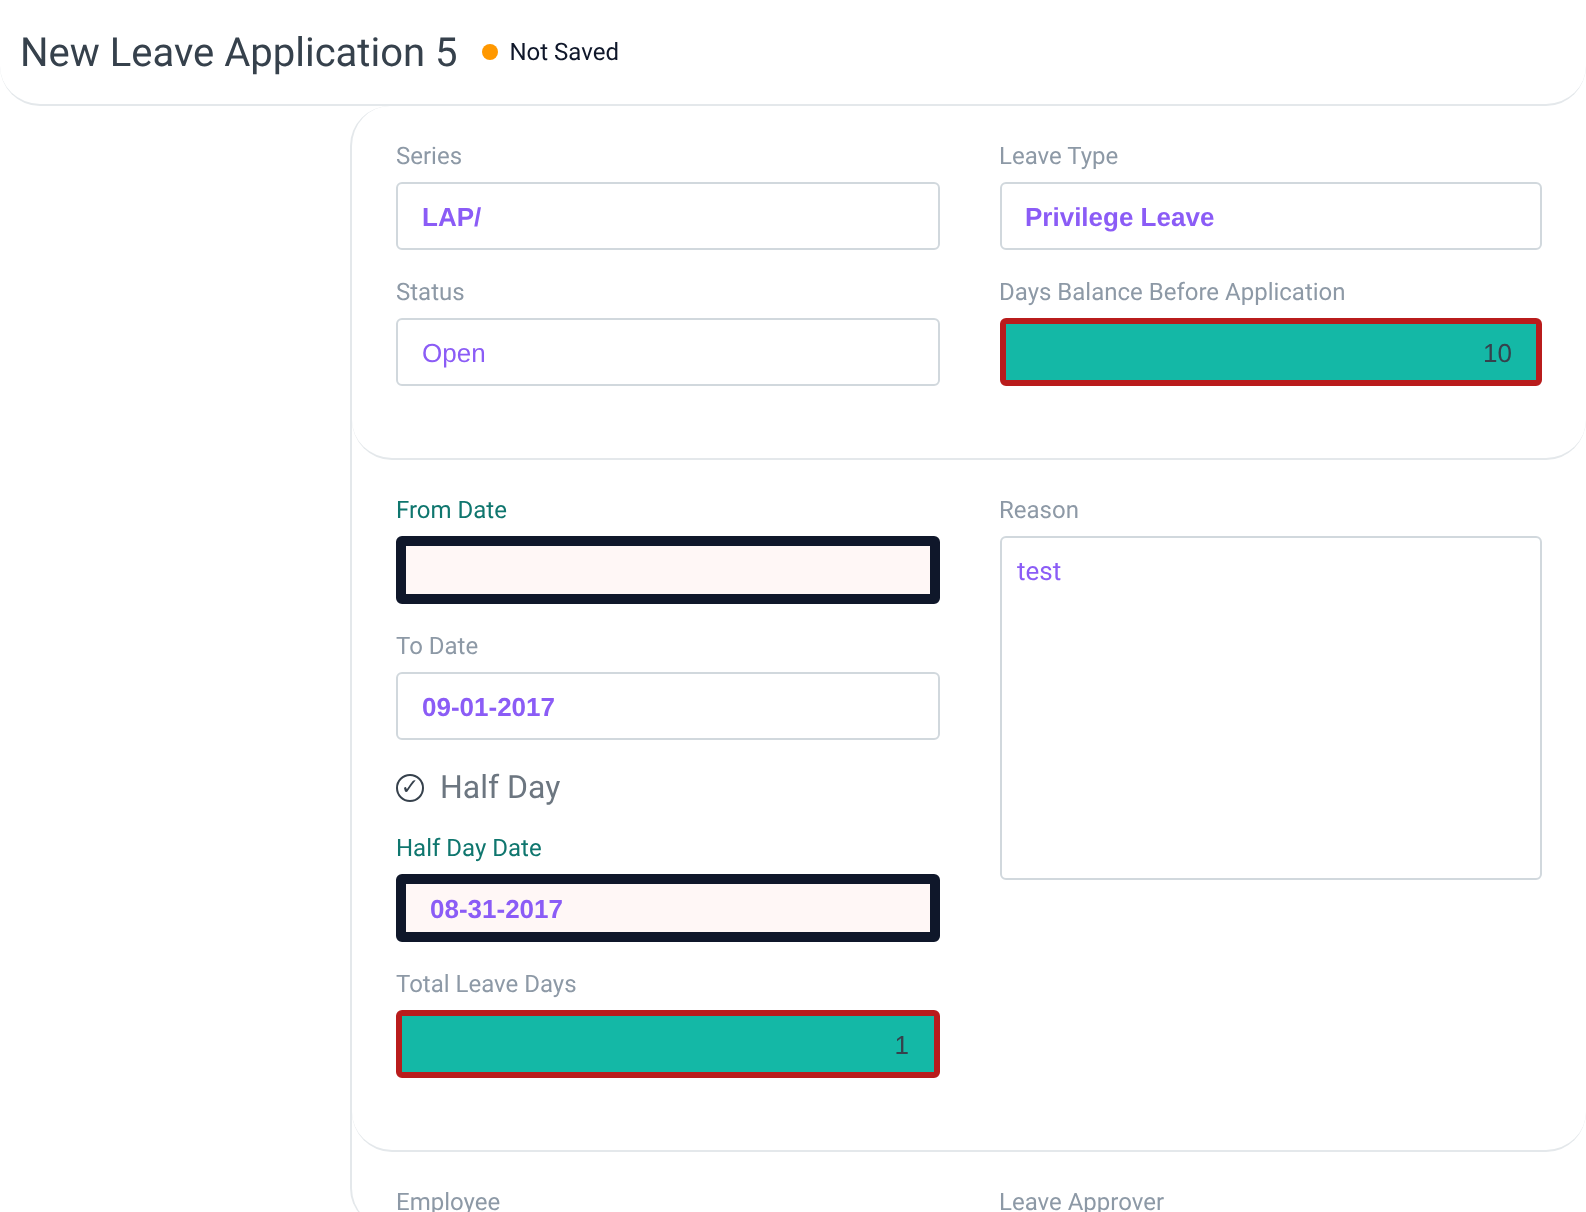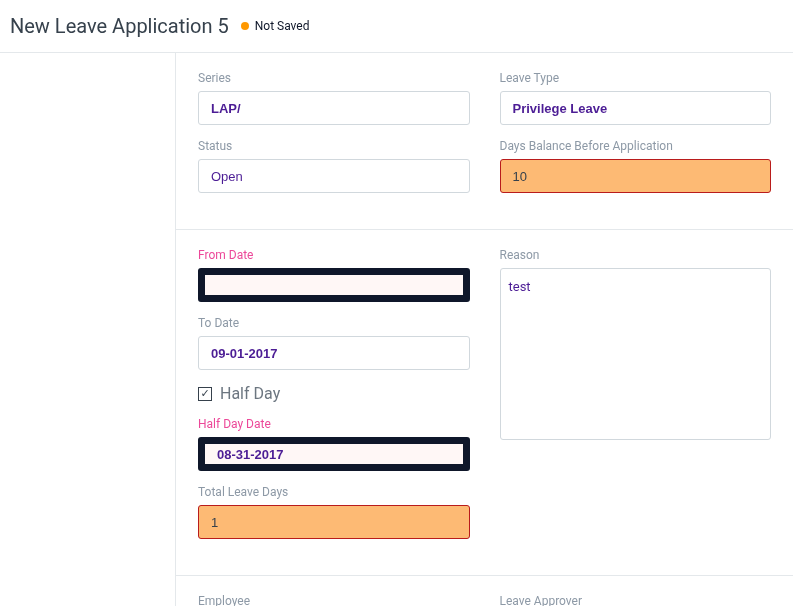--- a/index.html
+++ b/index.html
@@ -1,15 +1,15 @@
 <!DOCTYPE html>
 <html><head>
 <meta charset="utf-8">
 <style>
-  * { box-sizing: border-box; }
+  * { box-sizing: border-box; border-radius: 20px; }
   body {
     margin: 0;
     font-family: -apple-system, BlinkMacSystemFont, "Segoe UI", Roboto, "Helvetica Neue", Arial, sans-serif;
     font-size: 13px;
     color: #36414c;
     background: #fff;
     width: 793px;
   }
   .page-header {
     padding: 14px 0 14px 10px;
@@ -64,41 +64,42 @@
   .field {
     margin-bottom: 14px;
   }
   .field-label {
     font-size: 12px;
     color: #8d99a6;
     margin-bottom: 6px;
     display: block;
   }
   .field-label.required {
-    color: #ec4899;
+    color: #0f766e;
   }
   .input {
     width: 100%;
     height: 34px;
     padding: 6px 12px;
     border: 1px solid #d1d8dd;
     border-radius: 3px;
     font-size: 13px;
-    color: #4c1d95;
+    color: #8b5cf6;
     background: #fff;
   }
   .input.bold { font-weight: 700; }
   .input.error {
-    border: 7px solid #0f172a;
+    border: 5px solid #0f172a;
     background: #fff7f6;
   }
   .input.readonly {
-    background: #fdba74;
-    border: 1px solid #b91c1c;
-    color: #36414c;
+    background: #14b8a6;
+    border: 3px solid #b91c1c;
+    color: #36414c;
+    text-align: right;
   }
   textarea.input {
     height: 172px;
     resize: none;
     padding: 10px 8px;
     font-family: inherit;
   }
   .checkbox-row {
     display: flex;
     align-items: center;

